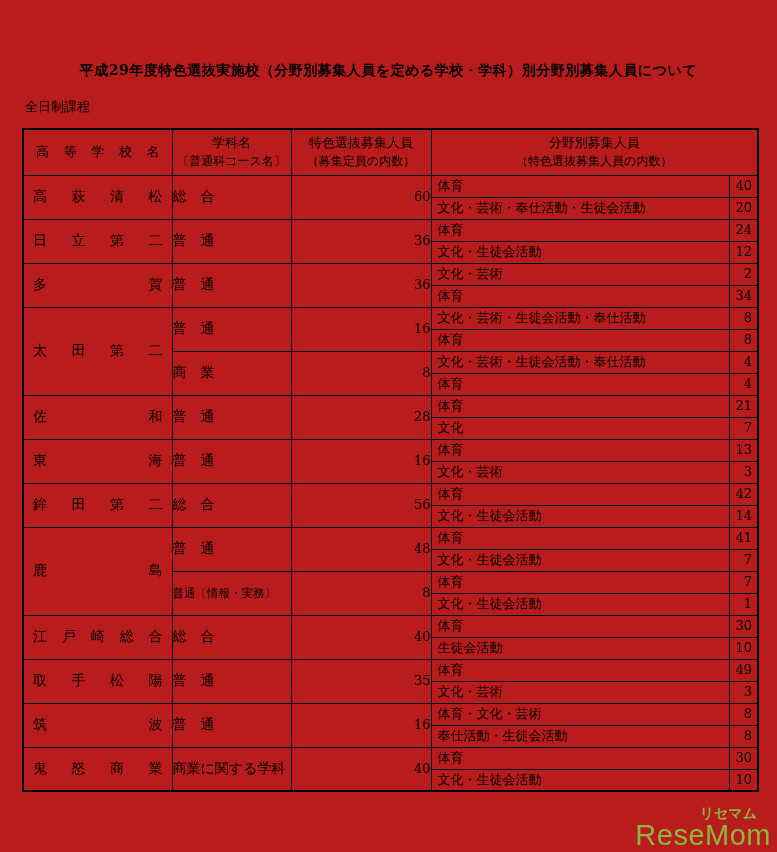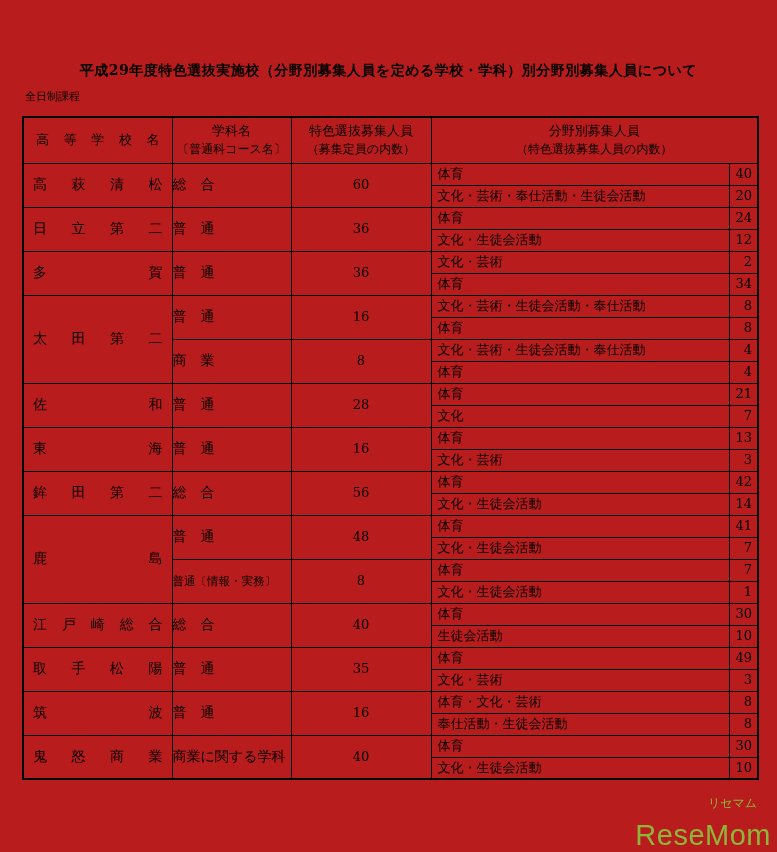--- a/index.html
+++ b/index.html
@@ -8,22 +8,22 @@
   .page { position:relative; width:777px; height:852px; background:#b91c1c; overflow:hidden; }
 
   .doc-title {
     padding-top:62px;
     text-align:center;
     font-weight:bold;
     font-size:14px;
     letter-spacing:0.5px;
   }
   .course-type {
-    font-size:11px;
-    margin:9px 0 12px 25px;
+    font-size:13px;
+    margin:18px 0 12px 25px;
   }
 
   table.main-table {
     border-collapse:collapse;
     table-layout:fixed;
     width:735px;
     margin-left:22px;
     border:2px solid #000;
   }
   th, td { border:1px solid #000; font-weight:normal; }
@@ -43,38 +43,39 @@
     font-size:13px;
     padding:0;
     vertical-align:middle;
     line-height:1.1;
   }
   .jchars { display:flex; justify-content:space-between; }
   th .jchars { padding:0 12px; font-size:13px; }
   td.school { padding:0 9px; font-size:14px; }
   td.dept  { font-size:14px; }
   td.dept.small { font-size:11.5px; }
-  td.quota { text-align:center; font-size:13px; }
+  td.quota { text-align:right; font-size:13px; }
   td.field { text-align:left; padding-left:6px; }
   td.fcount { text-align:right; padding-right:5px; }
 
   .logo {
     position:absolute;
     right:6px;
     bottom:2px;
     text-align:right;
     opacity:0.9;
     line-height:1;
   }
   .logo-sub {
     font-family:"Liberation Sans", sans-serif;
-    font-size:12px;
+    font-size:14px;
     color:#8cc63f;
     margin-right:14px;
-    margin-bottom:12px;
+    margin-bottom:1px;
+    font-weight:bold;
   }
   .logo-main {
     font-family:"Liberation Sans", sans-serif;
     font-weight:normal;
     font-size:29px;
     color:#8cc63f;
     letter-spacing:0.5px;
   }
 </style>
 </head>

